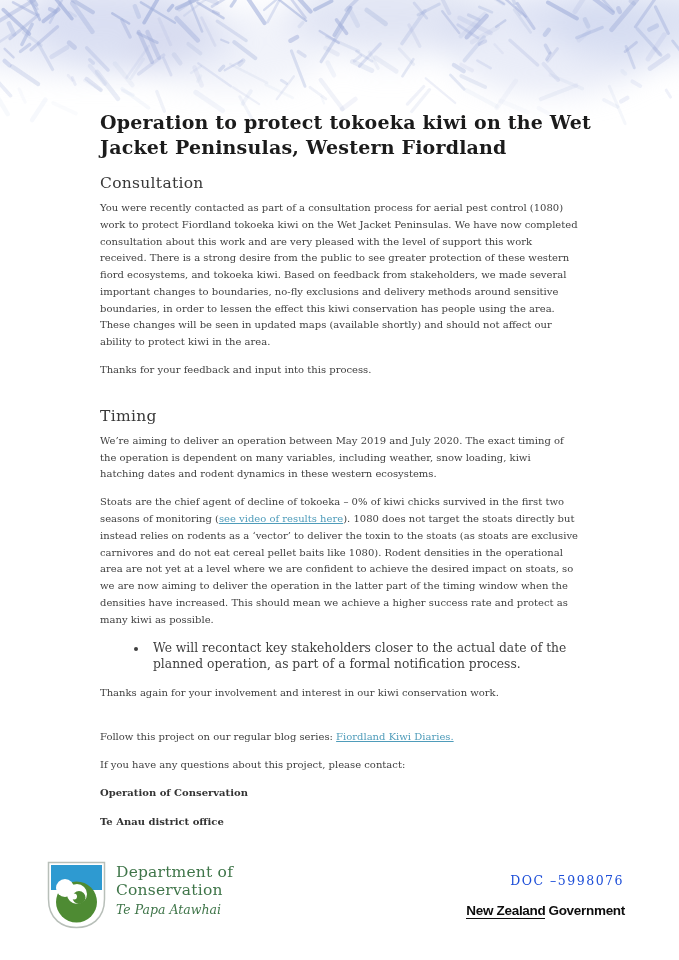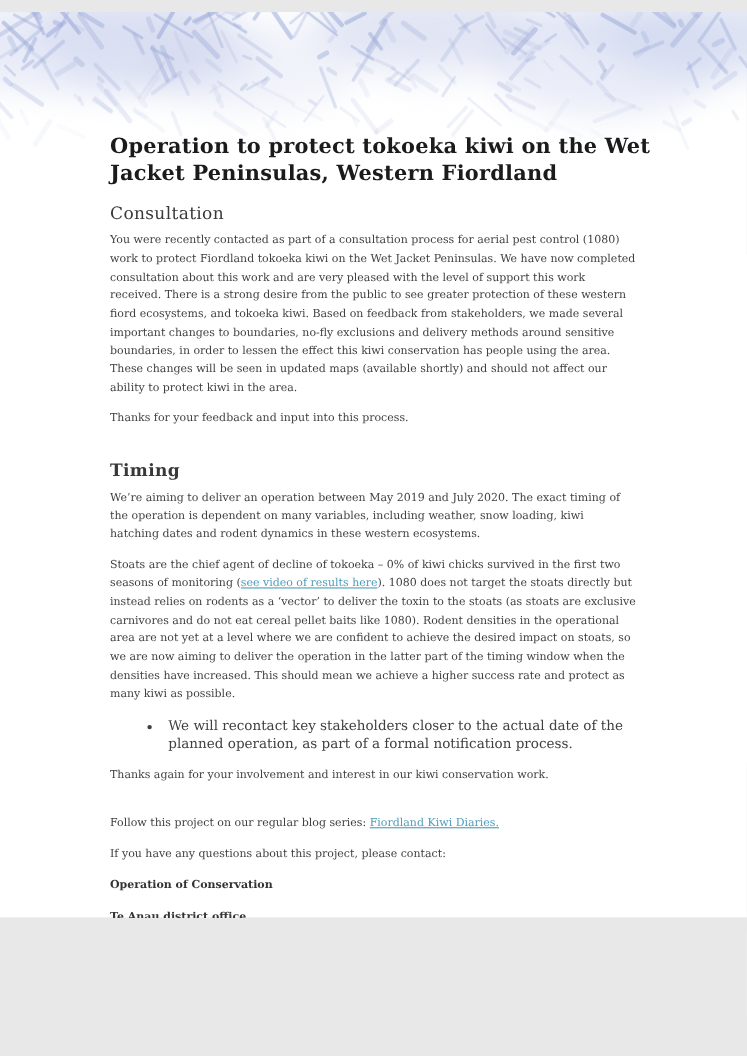--- a/index.html
+++ b/index.html
@@ -1,19 +1,19 @@
 <!DOCTYPE html>
 <html><head>
 <meta charset="utf-8">
 <style>
   html,body { margin:0; padding:0; background:#e8e8e8; }
   .page {
     position:relative;
-    width:679px; height:823px;
-    margin:11px auto;
+    width:679px; height:960px;
+    margin:0 auto;
     background:#ffffff;
     overflow:hidden;
     font-family:"DejaVu Serif","Liberation Serif",serif;
     color:#3f3f3f;
   }
   .texture { position:absolute; top:0; left:0; pointer-events:none; }
   .texture .wash { filter:blur(14px); }
 
   .content { position:absolute; top:110px; left:100px; width:478px; }
 
@@ -24,21 +24,21 @@
     margin:0 0 13px 0;
   }
   .subtitle {
     font-size:15.5px; font-weight:bold; font-style:italic;
     color:#262626; margin:0 0 17px 0;
   }
   .sect {
     font-size:15.5px; font-weight:normal; color:#383838;
     letter-spacing:0.3px; margin:0 0 8px 0;
   }
-  .sect.timing { margin-top:28px;font-weight:bold; }
+  .sect.timing { margin-top:28px; }
   p { font-size:10px; line-height:16.8px; margin:0 0 11px 0; }
   a.doclink { color:#4f9cba; text-decoration:underline; cursor:pointer; }
   ul.bullets { margin:2px 0 12px 0; padding-left:48px; }
   ul.bullets li { font-size:12.3px; line-height:16.8px; padding-left:5px; }
 
   p.follow { margin-top:27px; }
   p.contact-bold { font-weight:bold; margin-bottom:13px; color:#333; }
 
   .footer-logo { position:absolute; left:47px; top:861px; display:flex; align-items:flex-start; }
   .logo-text { margin-left:10px; color:#3f7549; padding-top:3px; }

